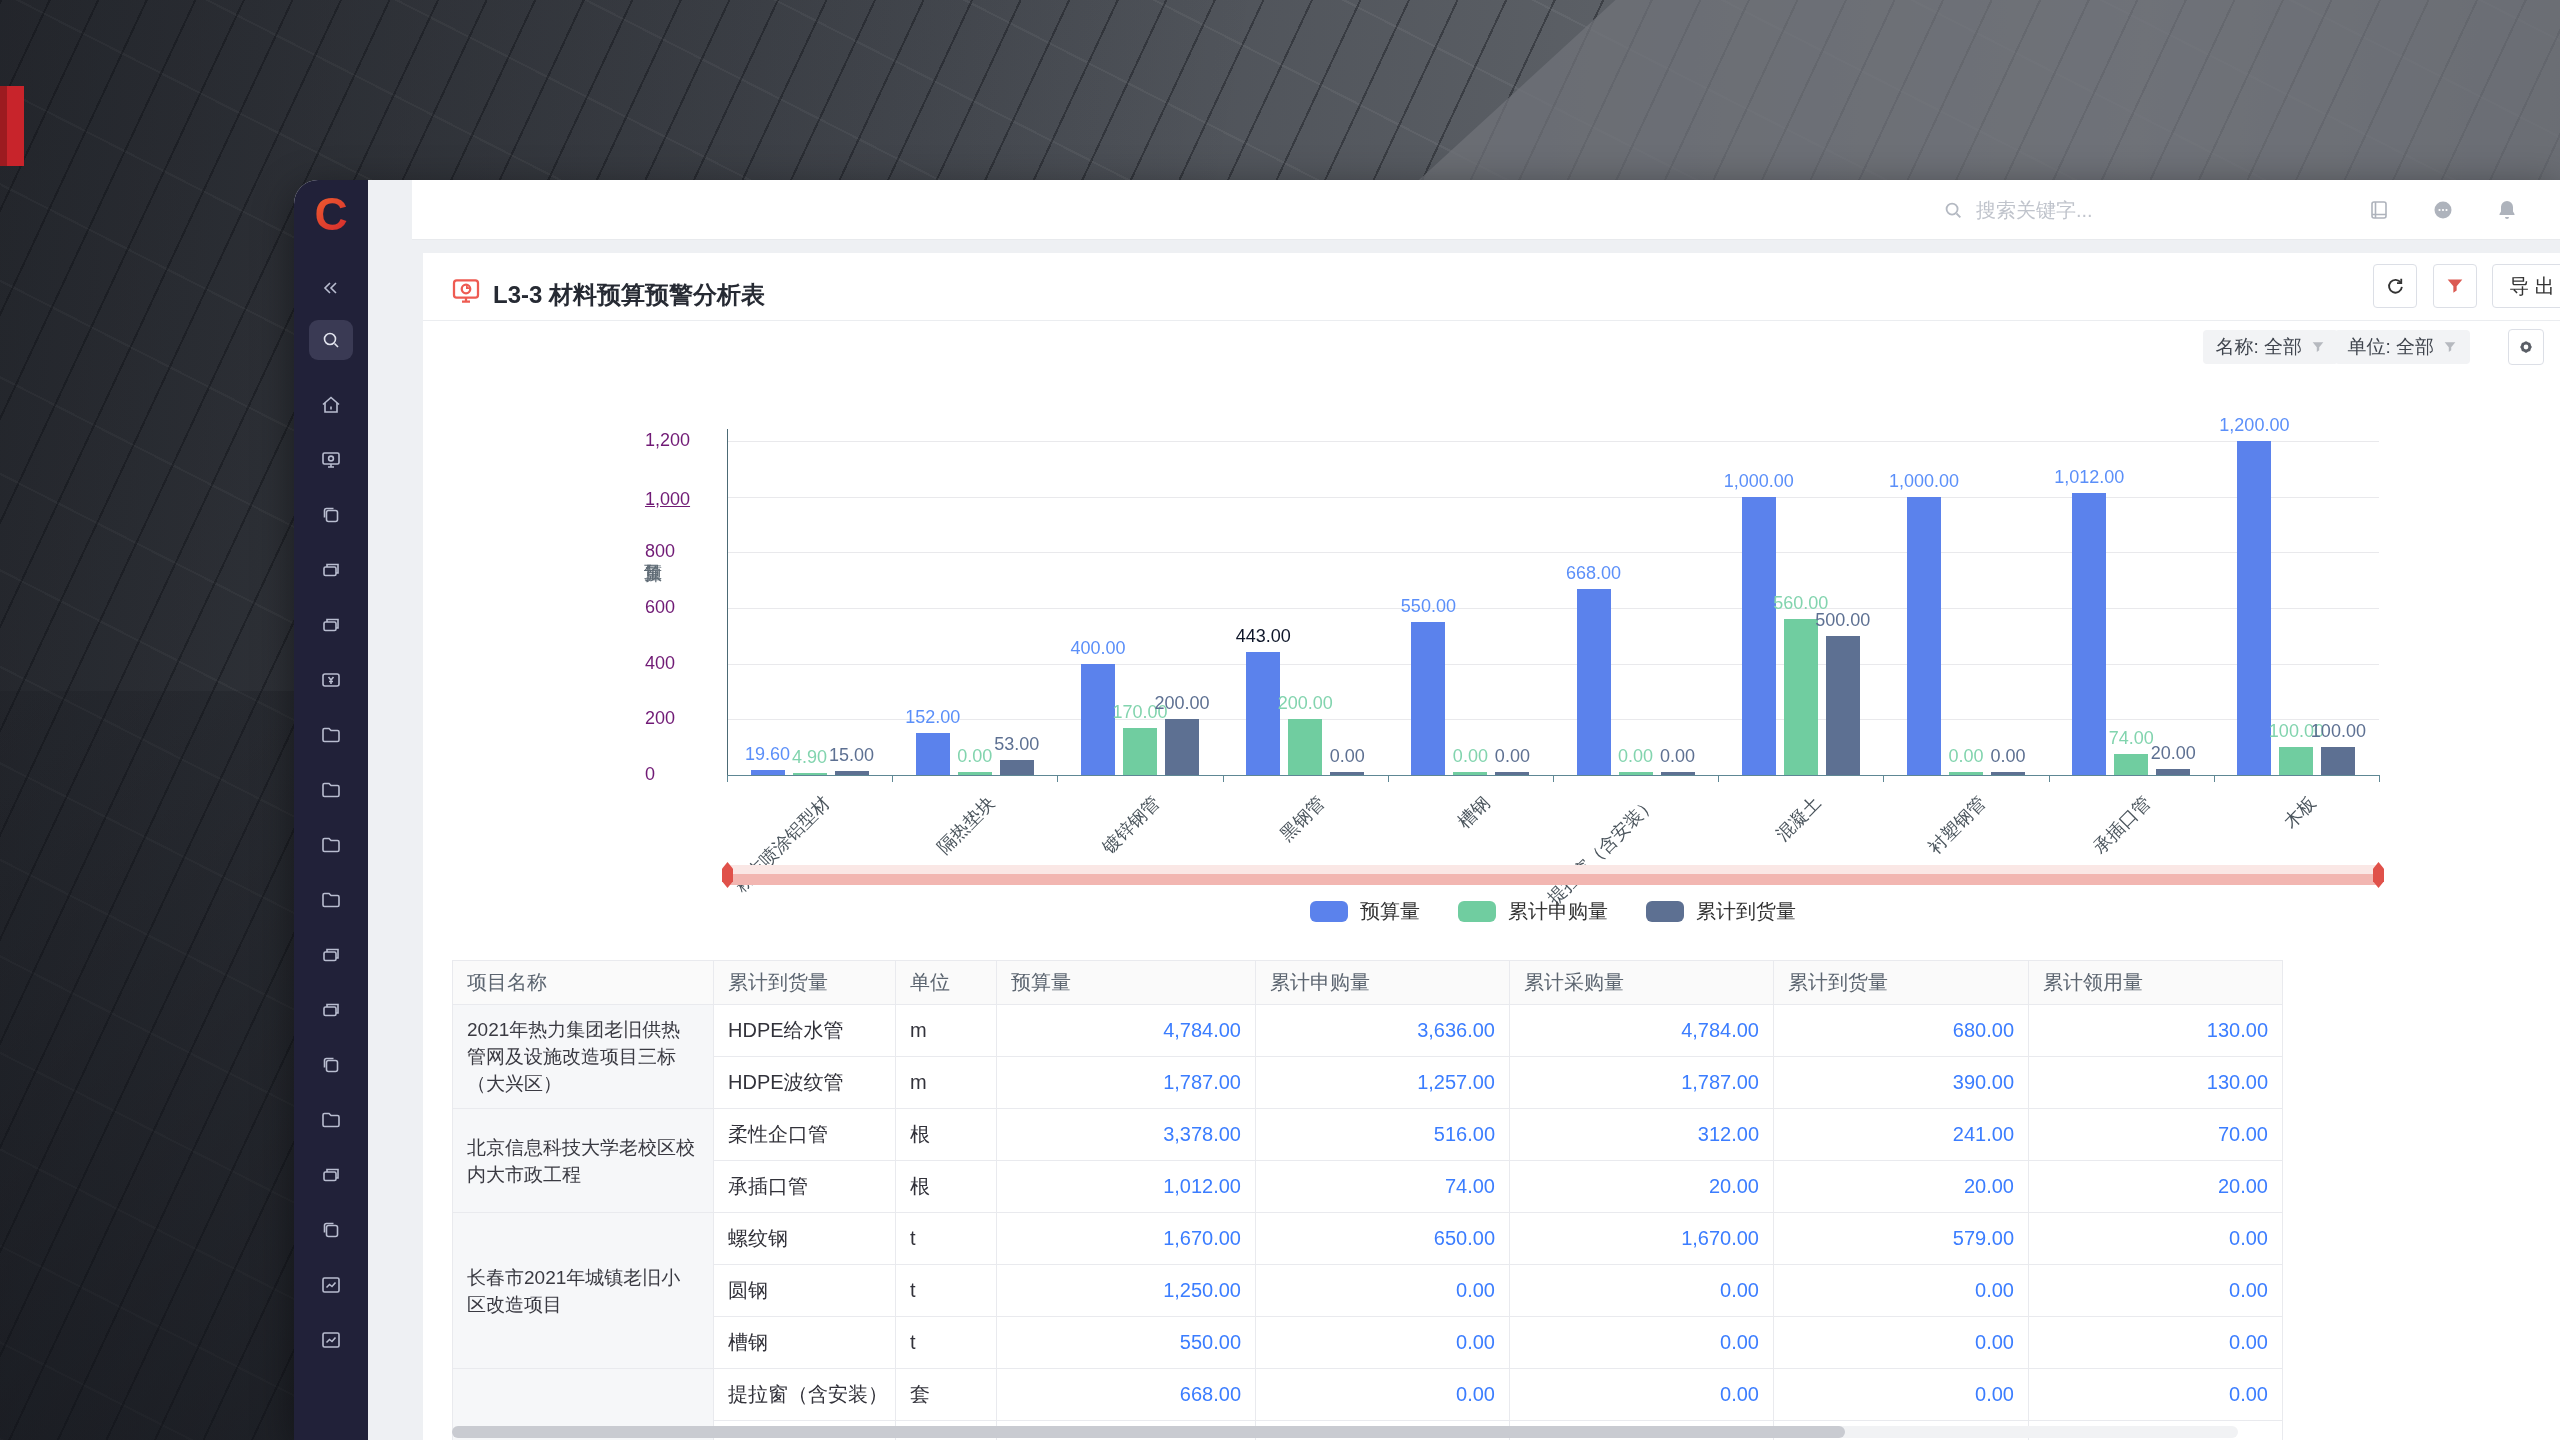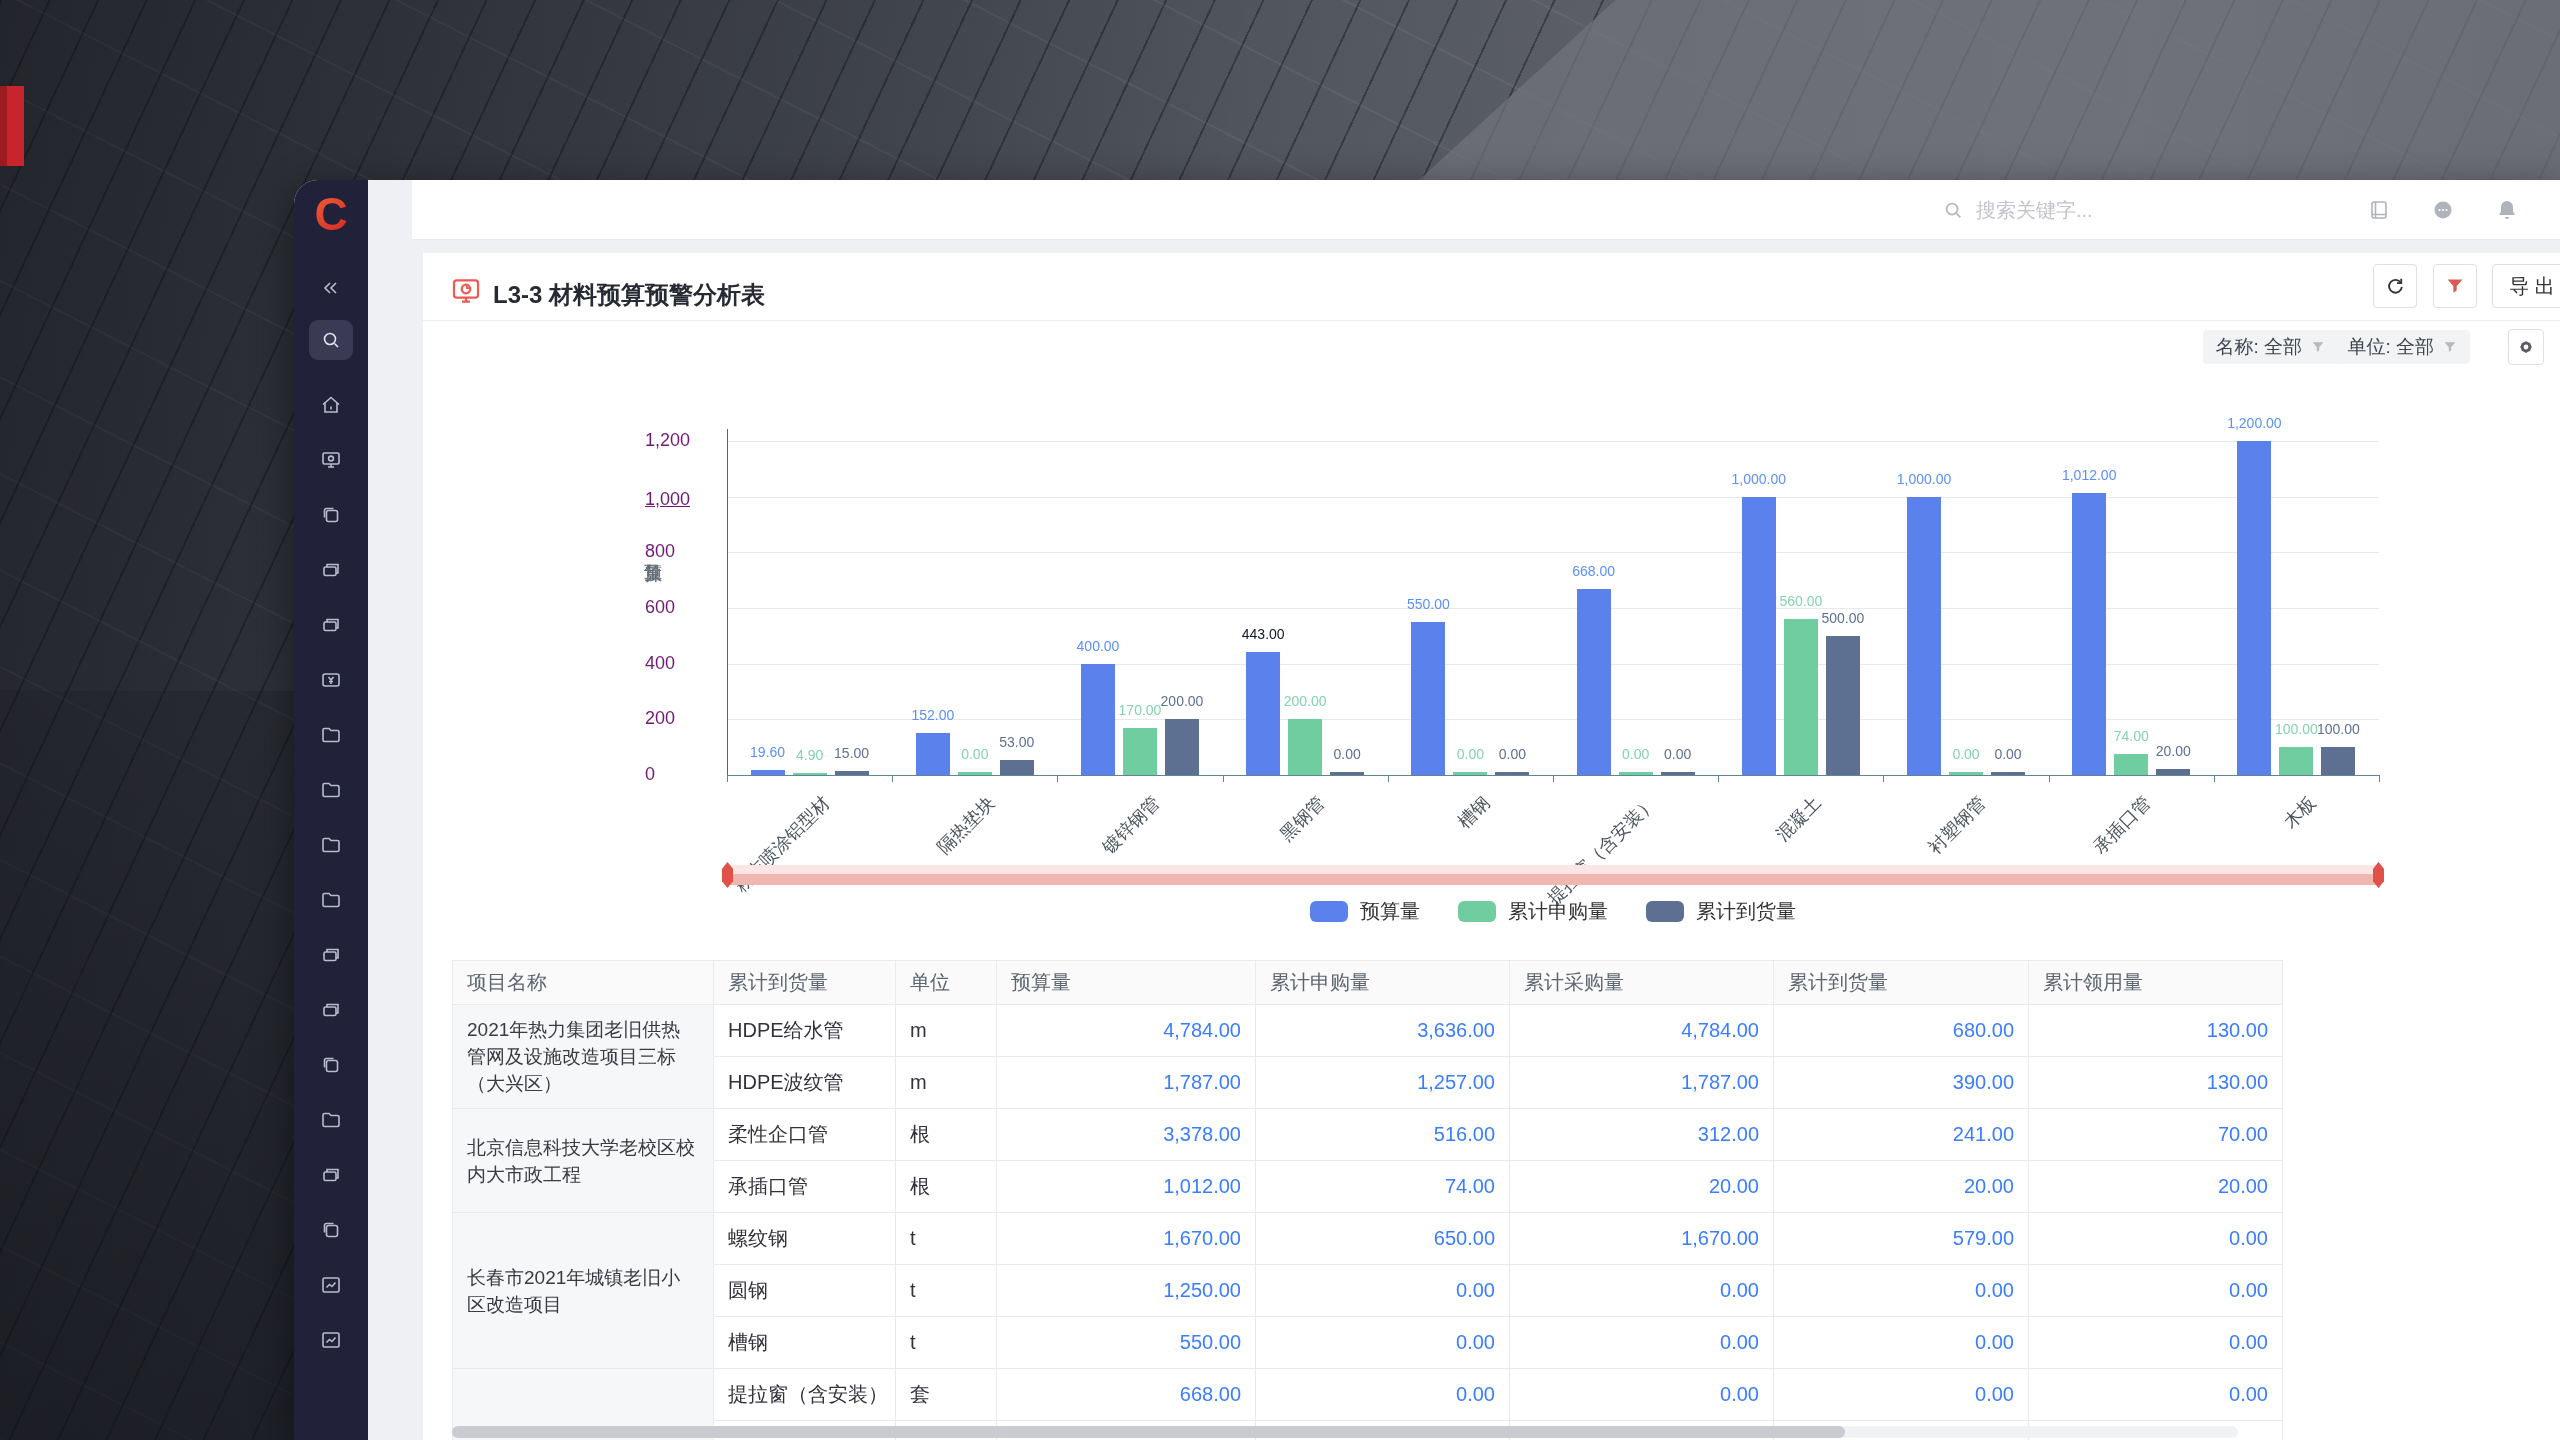--- a/index.html
+++ b/index.html
@@ -50,21 +50,21 @@
 
   
   #chart { position:absolute; left:0; top:0; right:0; height:700px; pointer-events:none; }
   .gridline { position:absolute; height:1px; background:#e9e9ec; }
   .axis-x { position:absolute; height:1px; background:#5e8794; }
   .axis-y { position:absolute; width:1px; background:#4c6a75; }
   .tick { position:absolute; width:1px; height:7px; background:#5e8794; }
   .ytick { position:absolute; width:70px; text-align:left; font-size:18px; color:#701a75; }
   .ylabel { position:absolute; writing-mode:vertical-rl; font-size:18px; color:#5f6b75; }
   .bar { position:absolute; }
-  .bar-label { position:absolute; font-size:14px; white-space:nowrap; transform:translateX(-50%); }
+  .bar-label { position:absolute; font-size:18px; white-space:nowrap; transform:translateX(-50%); }
   .xlabel { position:absolute; width:220px; text-align:right; font-size:18px; color:#4a545c; transform:rotate(-45deg); transform-origin:100% 0%; white-space:nowrap; }
 
   .dz-track { position:absolute; left:304px; width:1652px; top:612px; height:20px; background:linear-gradient(180deg,#fae7e5 0 45%,#f2b6b1 45% 100%); border-radius:2px; }
   .dz-handle { position:absolute; top:609px; width:11px; height:26px; background:#e0514a; clip-path:polygon(50% 0,100% 26%,100% 74%,50% 100%,0 74%,0 26%); cursor:ew-resize; }
 
   #legend { position:absolute; top:645px; left:304px; width:1652px; display:flex; justify-content:center; gap:38px; }
   .legend-item { display:flex; align-items:center; gap:12px; cursor:pointer; }
   .legend-swatch { width:38px; height:21px; border-radius:6px; }
   .legend-label { font-size:20px; color:#333; }
 

